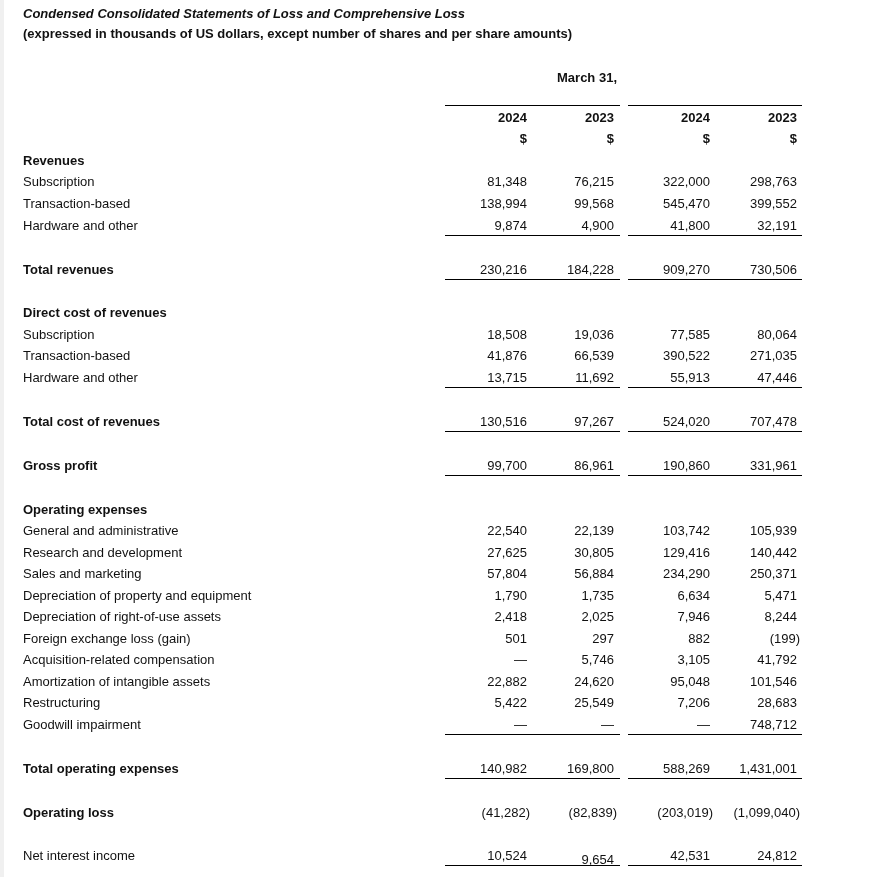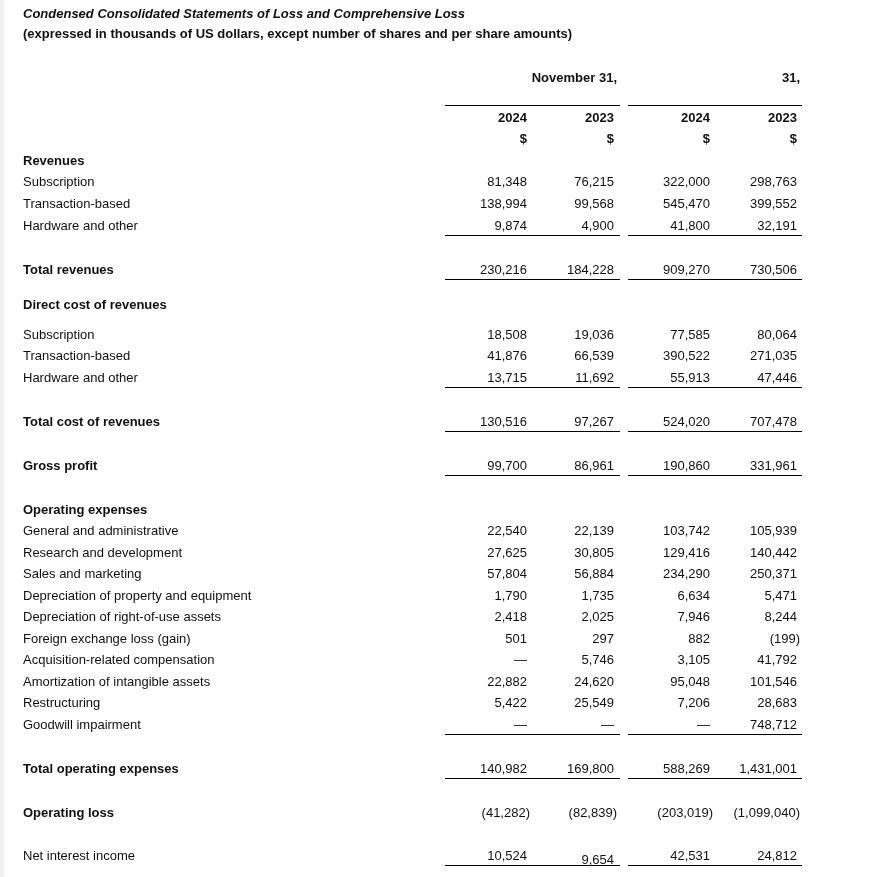--- a/index.html
+++ b/index.html
@@ -50,24 +50,23 @@
   </style>
 </head>
 <body>
 
 <div class="left-strip"></div>
 
 <div class="title">Condensed Consolidated Statements of Loss and Comprehensive Loss</div>
 <div class="subtitle">(expressed in thousands of US dollars, except number of shares and per share amounts)</div>
 
 <div class="abs hdr hdr-group1">
-  <div>November 31,</div>
+  <div>March 31,</div>
 </div>
 <div class="abs hdr hdr-group2">
-  <div>31,</div>
 </div>
 <div class="rule g1" style="top:105px"></div>
 <div class="rule g2" style="top:105px"></div>
 
 <div class="cell c1 bold" style="top:108px">2024</div>
 <div class="cell c2 bold" style="top:108px">2023</div>
 <div class="cell c3 bold" style="top:108px">2024</div>
 <div class="cell c4 bold" style="top:108px">2023</div>
 
 <div class="cell c1 bold" style="top:129px">$</div>
@@ -98,21 +97,21 @@
 <div class="rule g2" style="top:235px"></div>
 
 <div class="label bold" style="top:260px">Total revenues</div>
 <div class="cell c1" style="top:260px">230,216</div>
 <div class="cell c2" style="top:260px">184,228</div>
 <div class="cell c3" style="top:260px">909,270</div>
 <div class="cell c4" style="top:260px">730,506</div>
 <div class="rule g1" style="top:279px"></div>
 <div class="rule g2" style="top:279px"></div>
 
-<div class="label bold" style="top:295px">Direct cost of revenues</div>
+<div class="label bold" style="top:303px">Direct cost of revenues</div>
 
 <div class="label" style="top:325px">Subscription</div>
 <div class="cell c1" style="top:325px">18,508</div>
 <div class="cell c2" style="top:325px">19,036</div>
 <div class="cell c3" style="top:325px">77,585</div>
 <div class="cell c4" style="top:325px">80,064</div>
 
 <div class="label" style="top:346px">Transaction-based</div>
 <div class="cell c1" style="top:346px">41,876</div>
 <div class="cell c2" style="top:346px">66,539</div>

